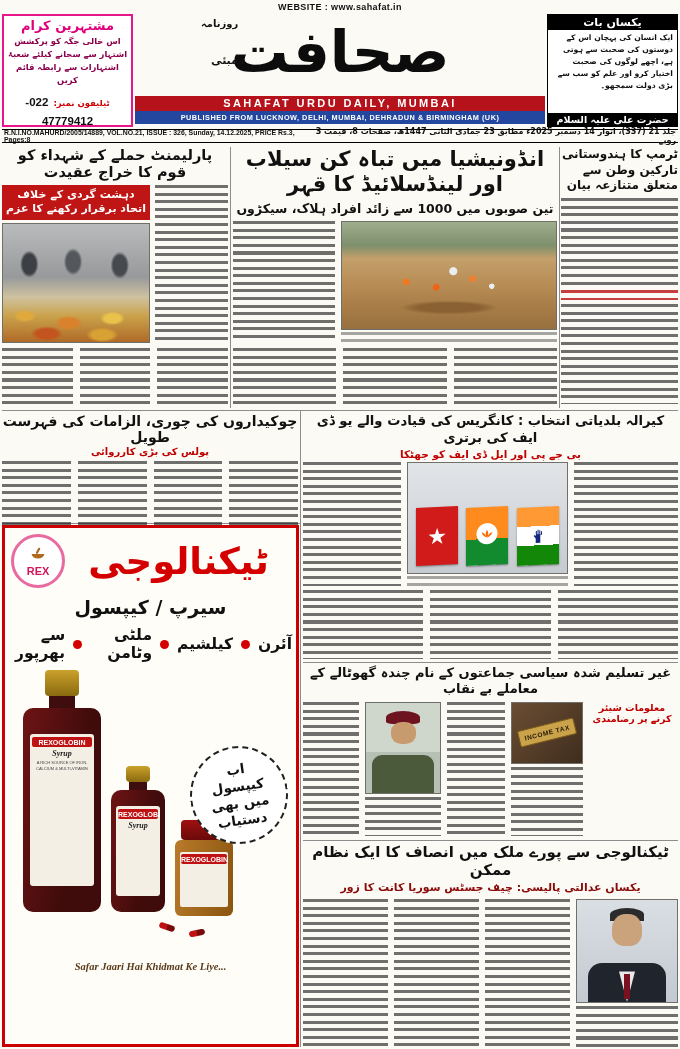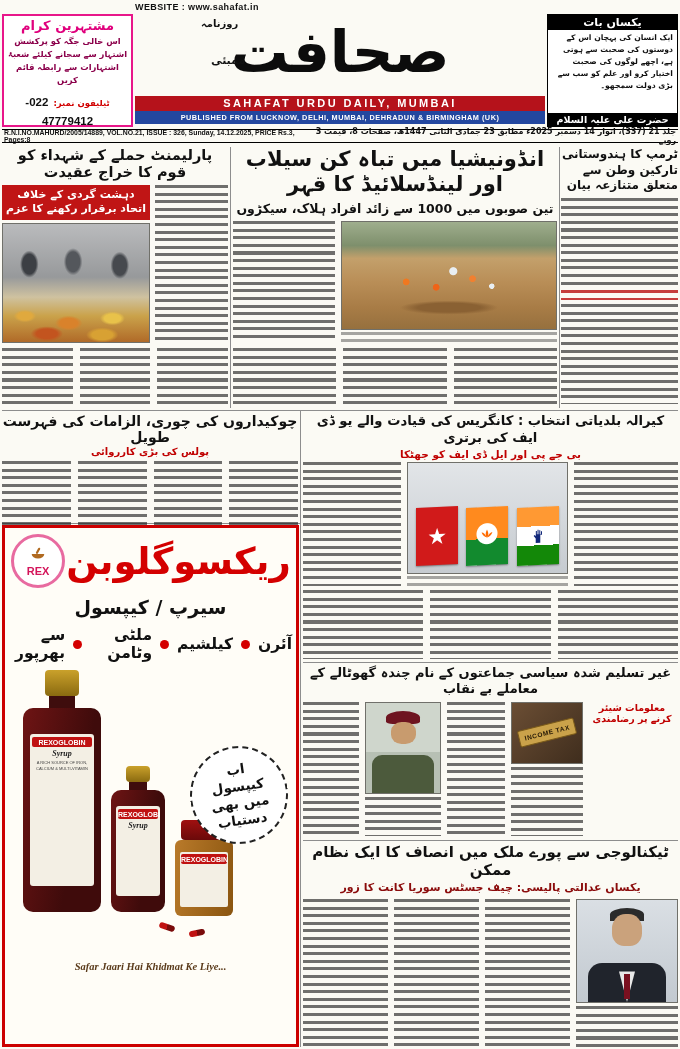--- a/index.html
+++ b/index.html
@@ -12,21 +12,21 @@
   
   .skel{background:repeating-linear-gradient(to bottom,rgba(25,25,25,.62) 0 3.1px,transparent 3.1px 7.6px);}
   .skel-lt{background:repeating-linear-gradient(to bottom,rgba(25,25,25,.38) 0 2.6px,transparent 2.6px 7px);}
   .skel-red{background:repeating-linear-gradient(to bottom,rgba(185,15,15,.8) 0 3.2px,transparent 3.2px 8px);}
   .cols{display:flex;gap:7px;}
   .cols>*{flex:1;}
   .rule{position:absolute;background:#8d8d8d;}
   .photo{position:relative;border:1px solid #70706a;overflow:hidden;}
 
   
-  .website{left:135px;top:2px;width:410px;font:bold 9px "Liberation Sans",sans-serif;letter-spacing:.4px;}
+  .website{left:135px;top:2px;width:410px;text-align:center;font:bold 9px "Liberation Sans",sans-serif;letter-spacing:.4px;}
   .adbox{left:2px;top:14px;width:131px;height:113px;border:2px solid #e8168a;padding:2px 3px;text-align:center;background:#fff;}
   .adbox-title{font-weight:bold;font-size:13px;color:#e0007d;}
   .adbox-body{font-size:8.4px;font-weight:bold;color:#8b004b;line-height:1.55;margin-top:2px;}
   .adbox-phline{direction:rtl;margin-top:4px;}
   .adbox-phlabel{color:#d10000;font-weight:bold;font-size:8.5px;}
   .adbox-phone{font:bold 11.5px "Liberation Sans",sans-serif;color:#101010;}
   .masthead{left:135px;top:10px;width:410px;height:86px;text-align:center;}
   .masthead-title{font-size:58px;font-weight:bold;line-height:84px;color:#0c0c0c;}
   .masthead-daily{position:absolute;top:8px;left:66px;font-size:10px;font-weight:bold;}
   .masthead-city{position:absolute;top:44px;left:76px;font-size:11px;font-weight:bold;}
@@ -385,21 +385,21 @@
 
   <div class="abs ad-rex">
     <div class="ad-top">
       <div class="ad-logo">
         <svg viewBox="0 0 20 20" width="20" height="18" aria-hidden="true">
           <path d="M3 9 h14 a7 5 0 0 1 -14 0 Z" fill="#b06a20"></path>
           <rect x="9" y="1.5" width="2.4" height="7.5" rx="1.2" fill="#b06a20" transform="rotate(28 10 5)"></rect>
         </svg>
         <span class="ad-logo-text">REX</span>
       </div>
-      <div class="ad-brand urdu">ریکسوگلوبن</div>
+      <div class="ad-brand urdu">ٹیکنالوجی</div>
     </div>
     <div class="ad-form urdu">سیرپ / کیپسول</div>
     <div class="ad-benefits">
       <span class="urdu">آئرن</span>
       <span class="dotsep"></span>
       <span class="urdu">کیلشیم</span>
       <span class="dotsep"></span>
       <span class="urdu">ملٹی وٹامن</span>
       <span class="dotsep"></span>
       <span class="urdu">سے بھرپور</span>

